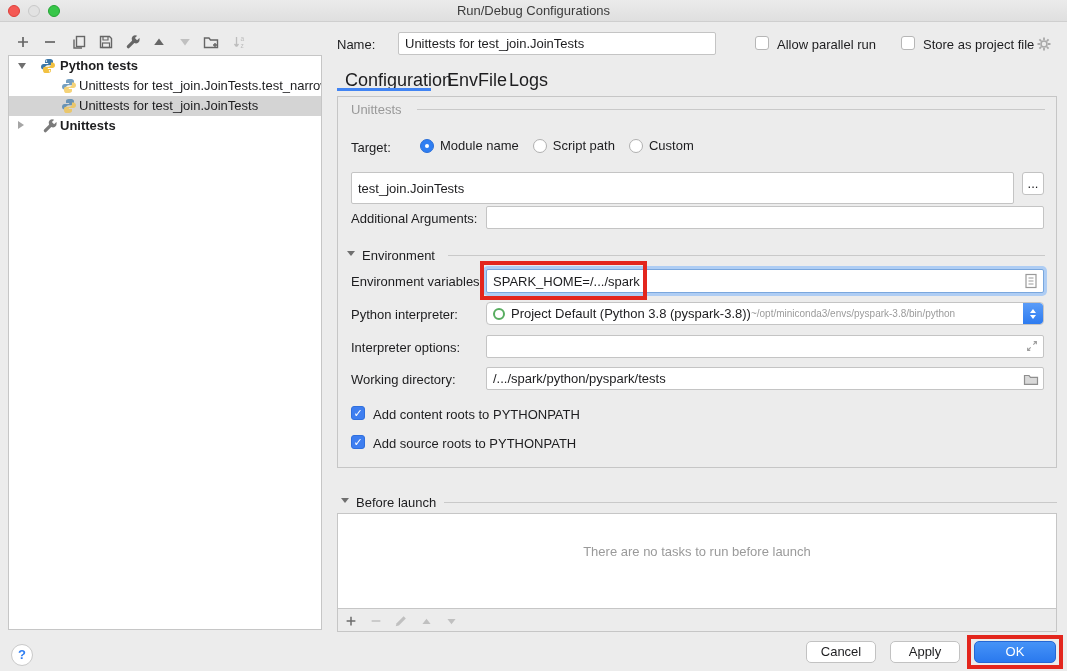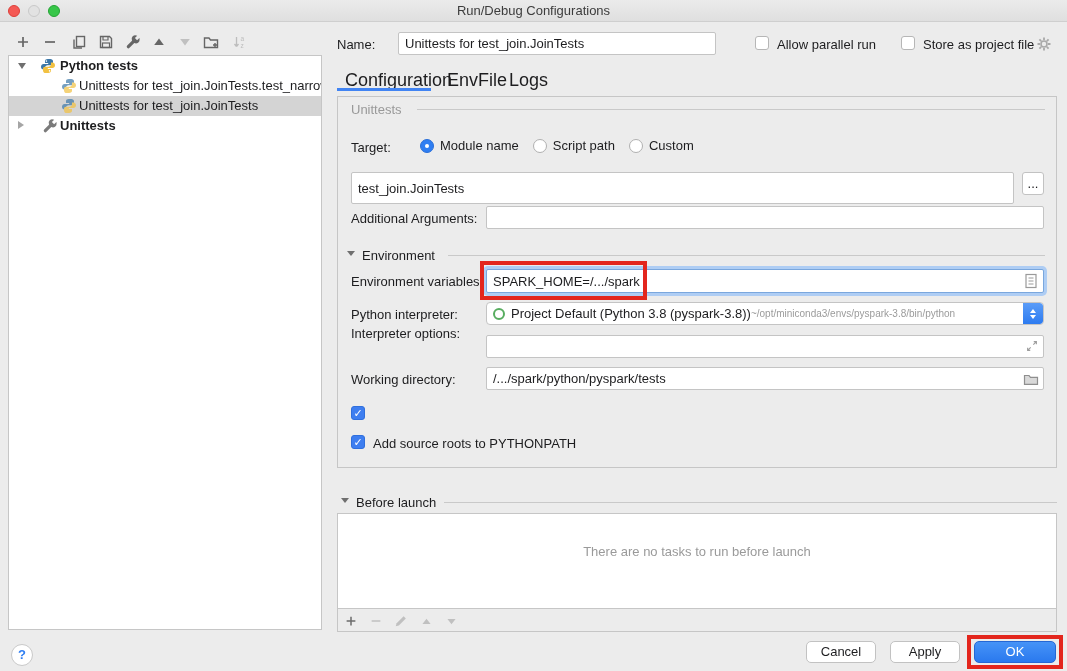--- a/index.html
+++ b/index.html
@@ -241,33 +241,34 @@
   <div class="dropdown">
     <span class="dd-ring"></span>
     <span class="dd-text">Project Default (Python 3.8 (pyspark-3.8))</span>
     <span class="dd-text dd-path">~/opt/miniconda3/envs/pyspark-3.8/bin/python</span>
     <span class="dd-chevrons">
         <i class="up"></i>
         <i class="down"></i>
       </span>
   </div>
 
-  <span class="lbl" style="left:351px; top:326px">Interpreter options:</span>
+  <span class="lbl" style="left:351px; top:340px">Interpreter options:</span>
   <input class="field" style="left: 486px; top: 335px; width: 558px; height: 23px; padding-right: 24px;">
   <svg class="field-icon" style="left:1025px; top:339px; width:14px; height:14px" viewBox="0 0 16 16">
       <path d="M10 3h3v3M13 3 9.5 6.5M6 13H3v-3M3 13l3.5-3.5" stroke="#9e9e9e" stroke-width="1.3" fill="none"></path>
     </svg>
 
   <span class="lbl" style="left:351px; top:372px">Working directory:</span>
   <input class="field" style="left: 486px; top: 367px; width: 558px; height: 23px; padding-right: 26px;" value="/.../spark/python/pyspark/tests">
   <svg class="field-icon" style="left:1023px; top:371px" viewBox="0 0 16 16">
       <path d="M1.5 4.5h4.5l1.5 1.8h7v7H1.5z" fill="#d9d9d9" stroke="#8f8f8f" stroke-width="1.2"></path>
     </svg>
 
   <span class="cb checked" style="left:351px; top:406px">✓</span>
+  <span class="lbl" style="left:373px; top:407px">Add content roots to PYTHONPATH</span>
   <span class="cb checked" style="left:351px; top:435px">✓</span>
   <span class="lbl" style="left:373px; top:436px">Add source roots to PYTHONPATH</span>
 
   <span class="abs tri sect" style="left:341px; top:498px"></span>
   <span class="lbl" style="left:356px; top:495px">Before launch</span>
   <div class="sect-line" style="left:444px; top:502px; width:613px"></div>
 
   <div class="bl-panel">
     <div class="bl-white">
       <div class="bl-empty">There are no tasks to run before launch</div>

